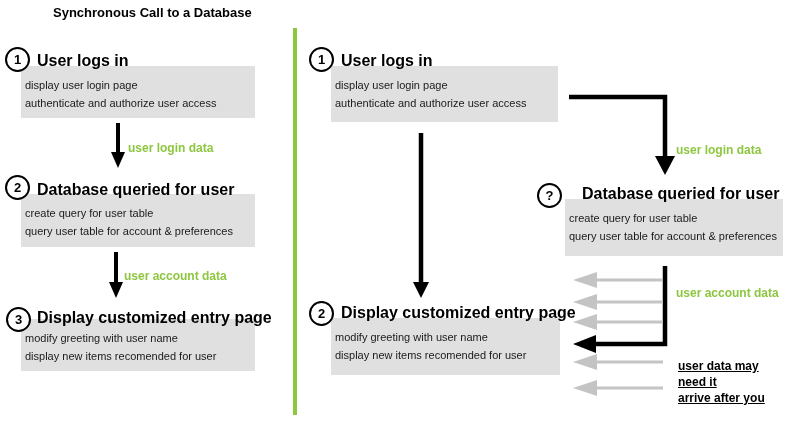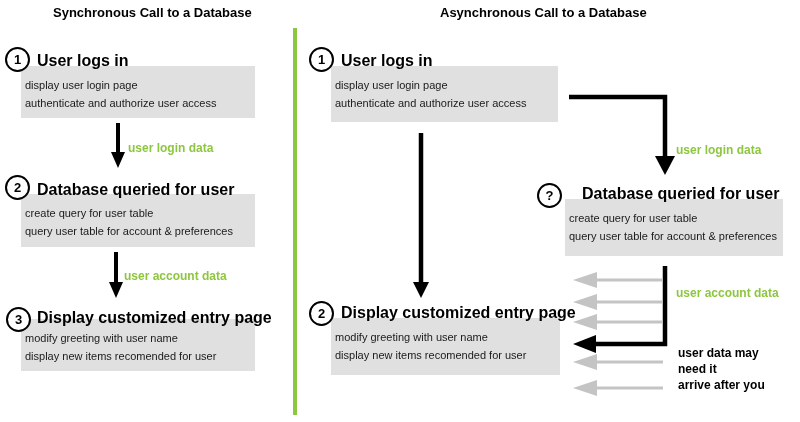--- a/index.html
+++ b/index.html
@@ -63,21 +63,20 @@
 
   <div class="abs step-circle" style="left:6px;top:307px;">
     <span>3</span>
   </div>
   <div class="abs step-header" style="left:37px;top:309px;">Display customized entry page</div>
   <div class="abs gbox" style="left:21px;top:319px;width:234px;height:52px;">
     <div>modify greeting with user name</div>
     <div>display new items recomended for user</div>
   </div>
 
-  <div class="abs title" style="left:440px;top:5px;">Asynchronous Call to a Database</div>
 
   <div class="abs step-circle" style="left:309px;top:47px;">
     <span>1</span>
   </div>
   <div class="abs step-header" style="left:341px;top:52px;">User logs in</div>
   <div class="abs gbox" style="left:331px;top:66px;width:227px;height:56px;">
     <div>display user login page</div>
     <div>authenticate and authorize user access</div>
   </div>
   <div class="abs green-label" style="left:676px;top:131px;">user login data</div>
@@ -94,21 +93,21 @@
 
   <div class="abs step-circle" style="left:309px;top:301px;">
     <span>2</span>
   </div>
   <div class="abs step-header" style="left:341px;top:304px;">Display customized entry page</div>
   <div class="abs gbox" style="left:331px;top:318px;width:229px;height:57px;">
     <div>modify greeting with user name</div>
     <div>display new items recomended for user</div>
   </div>
 
-  <div class="abs note" style="left:678px;top:345px;">
+  <div class="abs note" style="left:678px;top:358px;text-decoration:underline;">
     <div>user data may</div>
     <div>need it</div>
     <div>arrive after you</div>
   </div>
 
   <svg class="overlay" width="800" height="422" viewBox="0 0 800 422">
 
     <g>
       <line x1="118" y1="123" x2="118" y2="153" stroke="#000" stroke-width="4"></line>
       <polygon points="111,152 125,152 118,168" fill="#000"></polygon>

